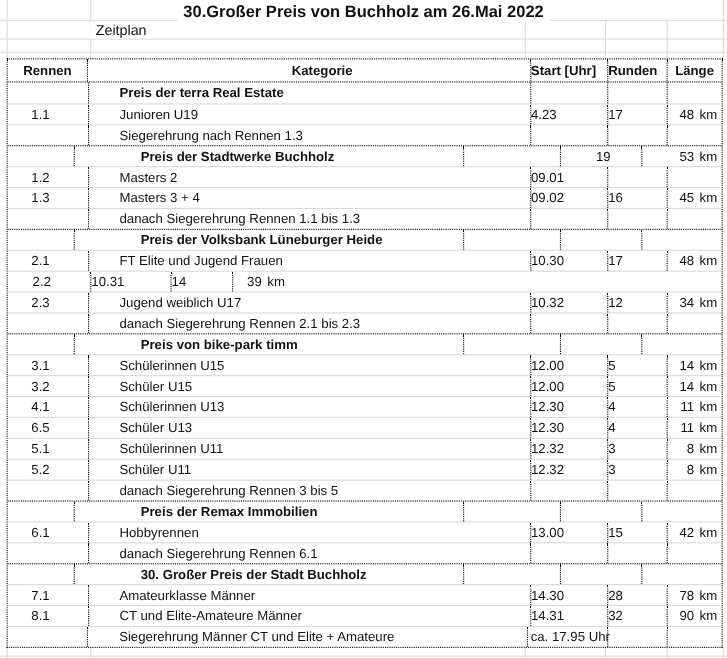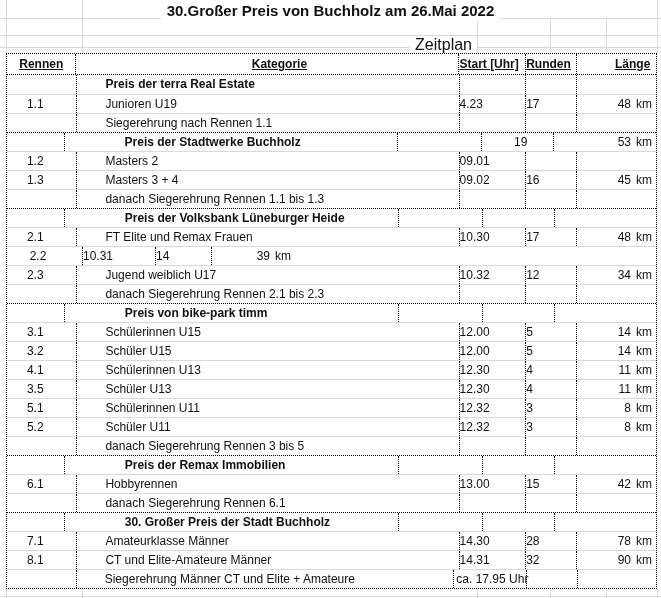--- a/index.html
+++ b/index.html
@@ -8,44 +8,44 @@
 
   
   .gl { position:absolute; background:#d9d9d9; z-index:0; }
   .gl.h { height:1px; left:0; width:661px; }
   .gl.v { width:1px; }
 
   
   .title { position:absolute; top:1px; left:0; width:100%; text-align:center;
            font-weight:bold; font-size:15px; z-index:2; }
   .title span { display:inline-block; background:#fff; padding:0 6px; line-height:20px; }
-  .subtitle { position:absolute; top:36px; left:82px; width:395px; text-align:right;
-              font-size:16px; z-index:2; }
+  .subtitle { position:absolute; top:20px; left:82px; width:395px; text-align:left;
+              font-size:13px; z-index:2; }
   .subtitle span { display:inline-block; background:#fff; padding:0 5px; line-height:15px; }
 
   
   .tbl { position:absolute; left:6px; top:53px; width:651px; z-index:2; background:#fff;
          border:1px dotted #000; box-sizing:border-box; font-size:12px; }
   .thead { display:flex; height:21px; box-sizing:border-box; border-bottom:1px dotted #000;
-           font-weight:bold;text-decoration:underline; }
+           font-weight:bold; }
   .row { display:flex; height:19px; box-sizing:border-box; }
   .section .row + .row { border-top:1px solid #d9d9d9; }
   .section + .section .row:first-child { border-top:1px dotted #000;gap:32px; }
 
   .c { box-sizing:border-box; border-right:1px dotted #000; line-height:18px;
        white-space:nowrap; position:relative; }
   .c:last-child { border-right:none; }
   .thead .c { line-height:20px; }
 
   .w-rennen { width:76px; text-align:center; }
   .row .w-rennen { padding-right:13px; }
   .w-kat    { width:393px; padding-left:4px;margin-left:24px; }
   .w-start  { width:73px; }
   .w-runden { width:56px; text-align:left; }
-  .w-laenge { width:51px; display:flex; justify-content:flex-end; gap:5px; padding-right:4px;margin-left:32px; }
+  .w-laenge { width:51px; display:flex; justify-content:flex-end; gap:5px; padding-right:4px; }
   .thead .w-laenge { display:block; text-align:center; padding-right:0; }
 
   .bold { font-weight:bold; }
   .align-left { text-align:left; padding-left:2px; }
 </style>
 </head>
 <body>
 
 <div class="sheet">
 
@@ -95,21 +95,21 @@
             <div class="c w-kat">Junioren U19</div>
             <div class="c w-start">4.23</div>
             <div class="c w-runden">17</div>
             <div class="c w-laenge">
               <div class="num">48</div>
               <div class="unit">km</div>
             </div>
           </div>
           <div class="row">
             <div class="c w-rennen"></div>
-            <div class="c w-kat">Siegerehrung nach Rennen 1.1</div>
+            <div class="c w-kat">Siegerehrung nach Rennen 1.3</div>
             <div class="c w-start"></div>
             <div class="c w-runden"></div>
             <div class="c w-laenge"></div>
           </div>
         </div>
         <div class="section">
           <div class="row">
             <div class="c w-rennen"></div>
             <div class="c w-kat bold">Preis der Stadtwerke Buchholz</div>
             <div class="c w-start"></div>
@@ -147,21 +147,21 @@
         <div class="section">
           <div class="row">
             <div class="c w-rennen"></div>
             <div class="c w-kat bold">Preis der Volksbank Lüneburger Heide</div>
             <div class="c w-start"></div>
             <div class="c w-runden"></div>
             <div class="c w-laenge"></div>
           </div>
           <div class="row">
             <div class="c w-rennen">2.1</div>
-            <div class="c w-kat">FT Elite und Remax Frauen</div>
+            <div class="c w-kat">FT Elite und Jugend Frauen</div>
             <div class="c w-start">10.30</div>
             <div class="c w-runden">17</div>
             <div class="c w-laenge">
               <div class="num">48</div>
               <div class="unit">km</div>
             </div>
           </div>
           <div class="row">
             <div class="c w-rennen">2.2</div>
             <div class="c w-start">10.31</div>
@@ -221,21 +221,21 @@
             <div class="c w-rennen">4.1</div>
             <div class="c w-kat">Schülerinnen U13</div>
             <div class="c w-start">12.30</div>
             <div class="c w-runden">4</div>
             <div class="c w-laenge">
               <div class="num">11</div>
               <div class="unit">km</div>
             </div>
           </div>
           <div class="row">
-            <div class="c w-rennen">3.5</div>
+            <div class="c w-rennen">6.5</div>
             <div class="c w-kat">Schüler U13</div>
             <div class="c w-start">12.30</div>
             <div class="c w-runden">4</div>
             <div class="c w-laenge">
               <div class="num">11</div>
               <div class="unit">km</div>
             </div>
           </div>
           <div class="row">
             <div class="c w-rennen">5.1</div>

